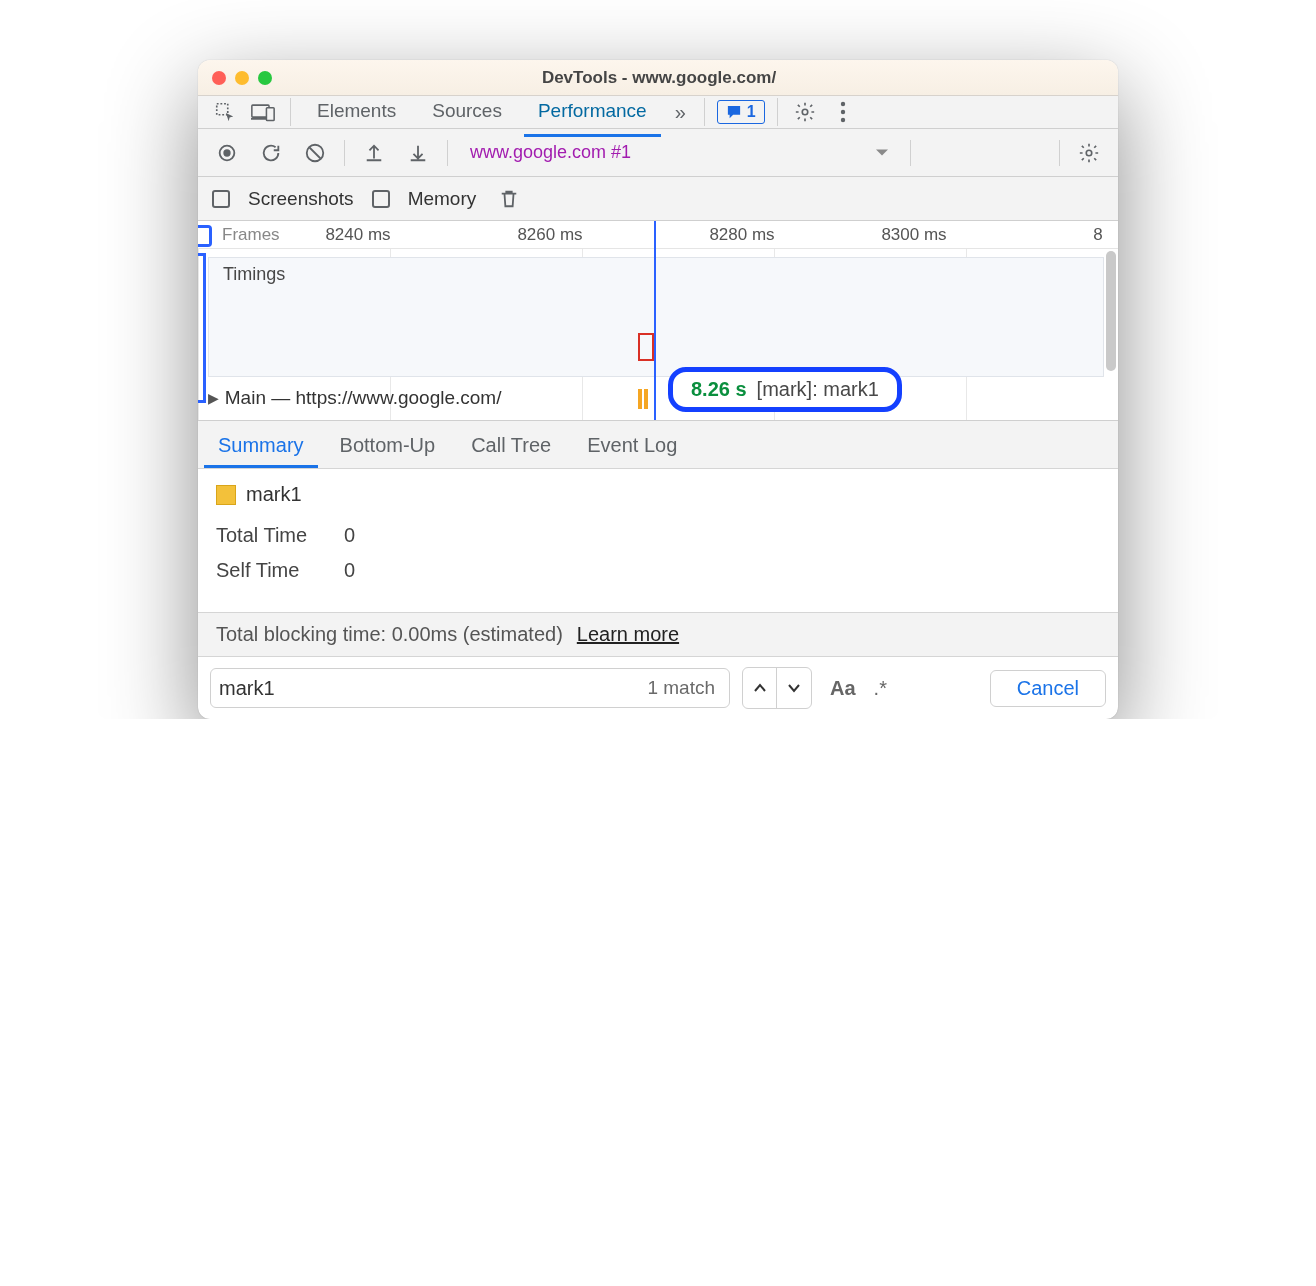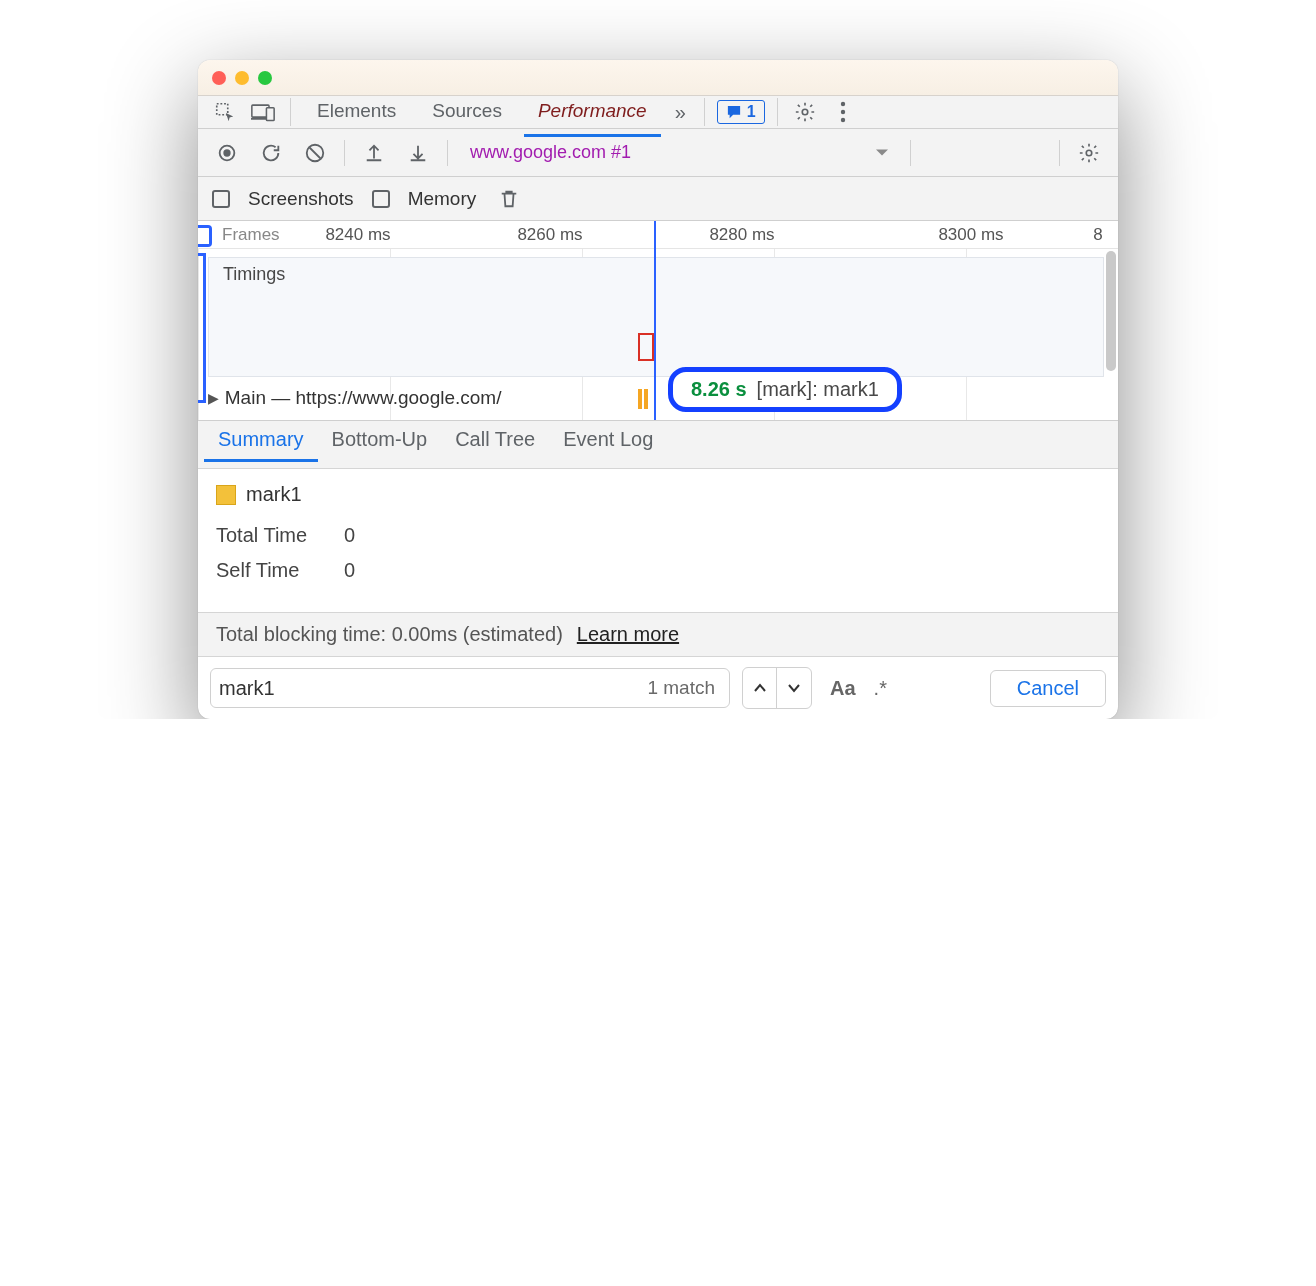--- a/index.html
+++ b/index.html
@@ -43,21 +43,21 @@
   }
   .iconbtn {
     width: 30px; height: 30px; display:inline-flex; align-items:center; justify-content:center;
     color:#5f6367; border-radius:4px;
   }
   .tabsbar .sep { width:1px; height:28px; background:#d0d0d0; margin:0 4px; }
   .tab {
     padding: 0 14px; color:#5f6367; font-size:19px; height:50px; display:flex; align-items:center;
     border-bottom: 3px solid transparent;
   }
-  .tab.active { color:#7f1d1d; border-bottom-color:#1a73e8;font-style:italic; }
+  .tab.active { color:#0369a1; border-bottom-color:#1a73e8; }
   .chev { color:#5f6367; font-size:20px; padding:0 6px;}
   .badge {
     display:flex; align-items:center; gap:5px; border:1px solid #1a67e0; border-radius:3px;
     padding:2px 8px; color:#1a67e0; font-weight:600; font-size:16px;
   }
   
   .toolbar {
     height:48px; background:#f3f3f3; border-bottom:1px solid #cfcfcf;
     display:flex; align-items:center; padding:0 14px; gap:14px;
   }
@@ -133,21 +133,21 @@
   .detail .main-row{
     position:absolute; left:10px; top:166px; font-size:19px; color:#333; display:flex; align-items:center; gap:6px;
   }
   .detail .main-row .tri{ font-size:14px; color:#555;}
   .detail .scroll-thumb{
     position:absolute; right:2px; top:30px; width:10px; height:120px; background:#c9c9c9; border-radius:6px;
   }
   
   .lowertabs{
     height:48px; background:#f3f3f3; border-bottom:1px solid #d5d5d5;
-    display:flex; align-items:center; padding:0 6px; 
+    display:flex; align-items:flex-end; padding:0 6px; gap:8px;
   }
   .ltab{ padding:0 14px 8px 14px; font-size:20px; color:#5f6367; border-bottom:3px solid transparent;}
   .ltab.active{ color:#1a73e8; border-bottom-color:#1a73e8;}
   
   .summary{ padding:14px 18px 18px 18px; }
   .mark-line{ display:flex; align-items:center; gap:10px; font-size:20px; color:#333; margin-bottom:18px;}
   .mark-chip{ width:20px; height:20px; background:#f3c13a; border:1px solid #d9a51a;}
   .kv{ display:flex; gap:18px; font-size:20px; color:#444; margin-bottom:12px;}
   .kv .k{ width:110px;}
   
@@ -180,20 +180,21 @@
 <body>
 
 <div class="window">
 
   <div class="titlebar">
     <div class="traffic">
       <span class="dot red"></span>
       <span class="dot yellow"></span>
       <span class="dot green"></span>
     </div>
+    <div class="title">DevTools - www.google.com/</div>
   </div>
 
   <div class="tabsbar">
     <span class="iconbtn">
       <svg width="22" height="22" viewBox="0 0 24 24" fill="none" stroke="#5f6367" stroke-width="1.8">
         <rect x="3" y="3" width="12" height="12" stroke-dasharray="2 2"></rect>
         <path d="M13 13 L21 17 L17 18 L16 22 Z" fill="#5f6367" stroke="none"></path>
       </svg>
     </span>
     <span class="iconbtn">
@@ -287,21 +288,21 @@
   </div>
 
 
   <div class="detail">
     <div class="ms-chip">ms</div>
     <div class="frames-label">Frames</div>
     <div class="ruler">
       <span class="rlabel" style="left:160px">8240 ms</span>
       <span class="rlabel" style="left:352px">8260 ms</span>
       <span class="rlabel" style="left:544px">8280 ms</span>
-      <span class="rlabel" style="left:773px">8300 ms</span>
+      <span class="rlabel" style="left:716px">8300 ms</span>
       <span class="rlabel" style="left:900px">8</span>
     </div>
     <div class="grid"></div>
     <div class="bluebar"></div>
     <div class="track-timings">
       <span class="lab">Timings</span>
     </div>
     <div class="redbox"></div>
     <div class="vline"></div>
     <div class="orangebars"></div>

